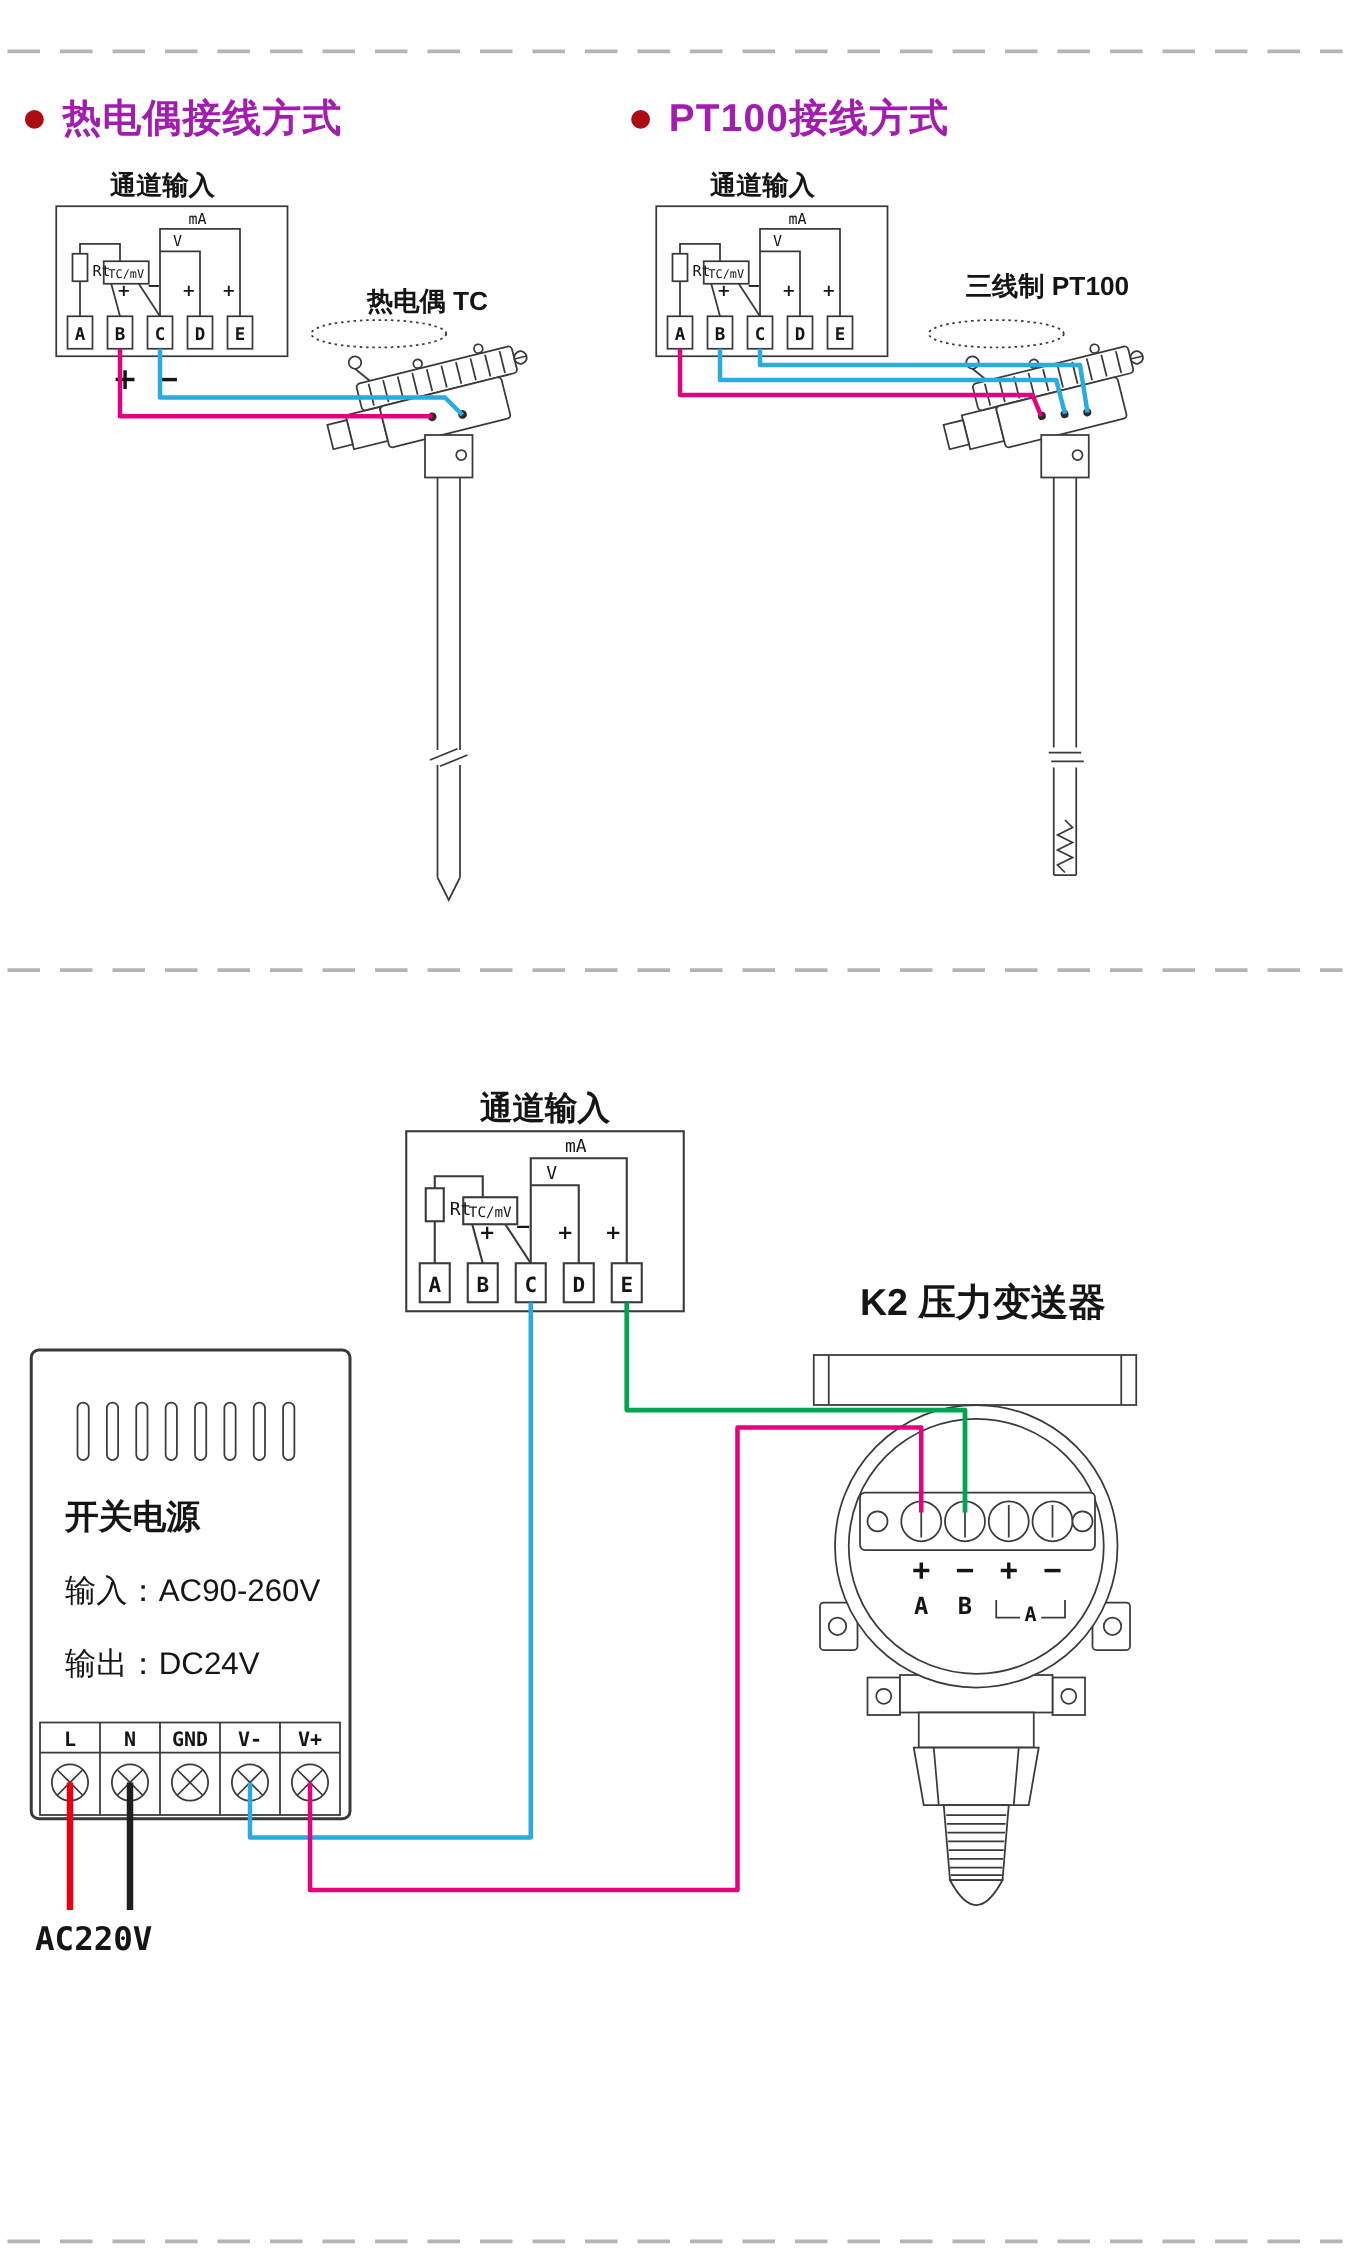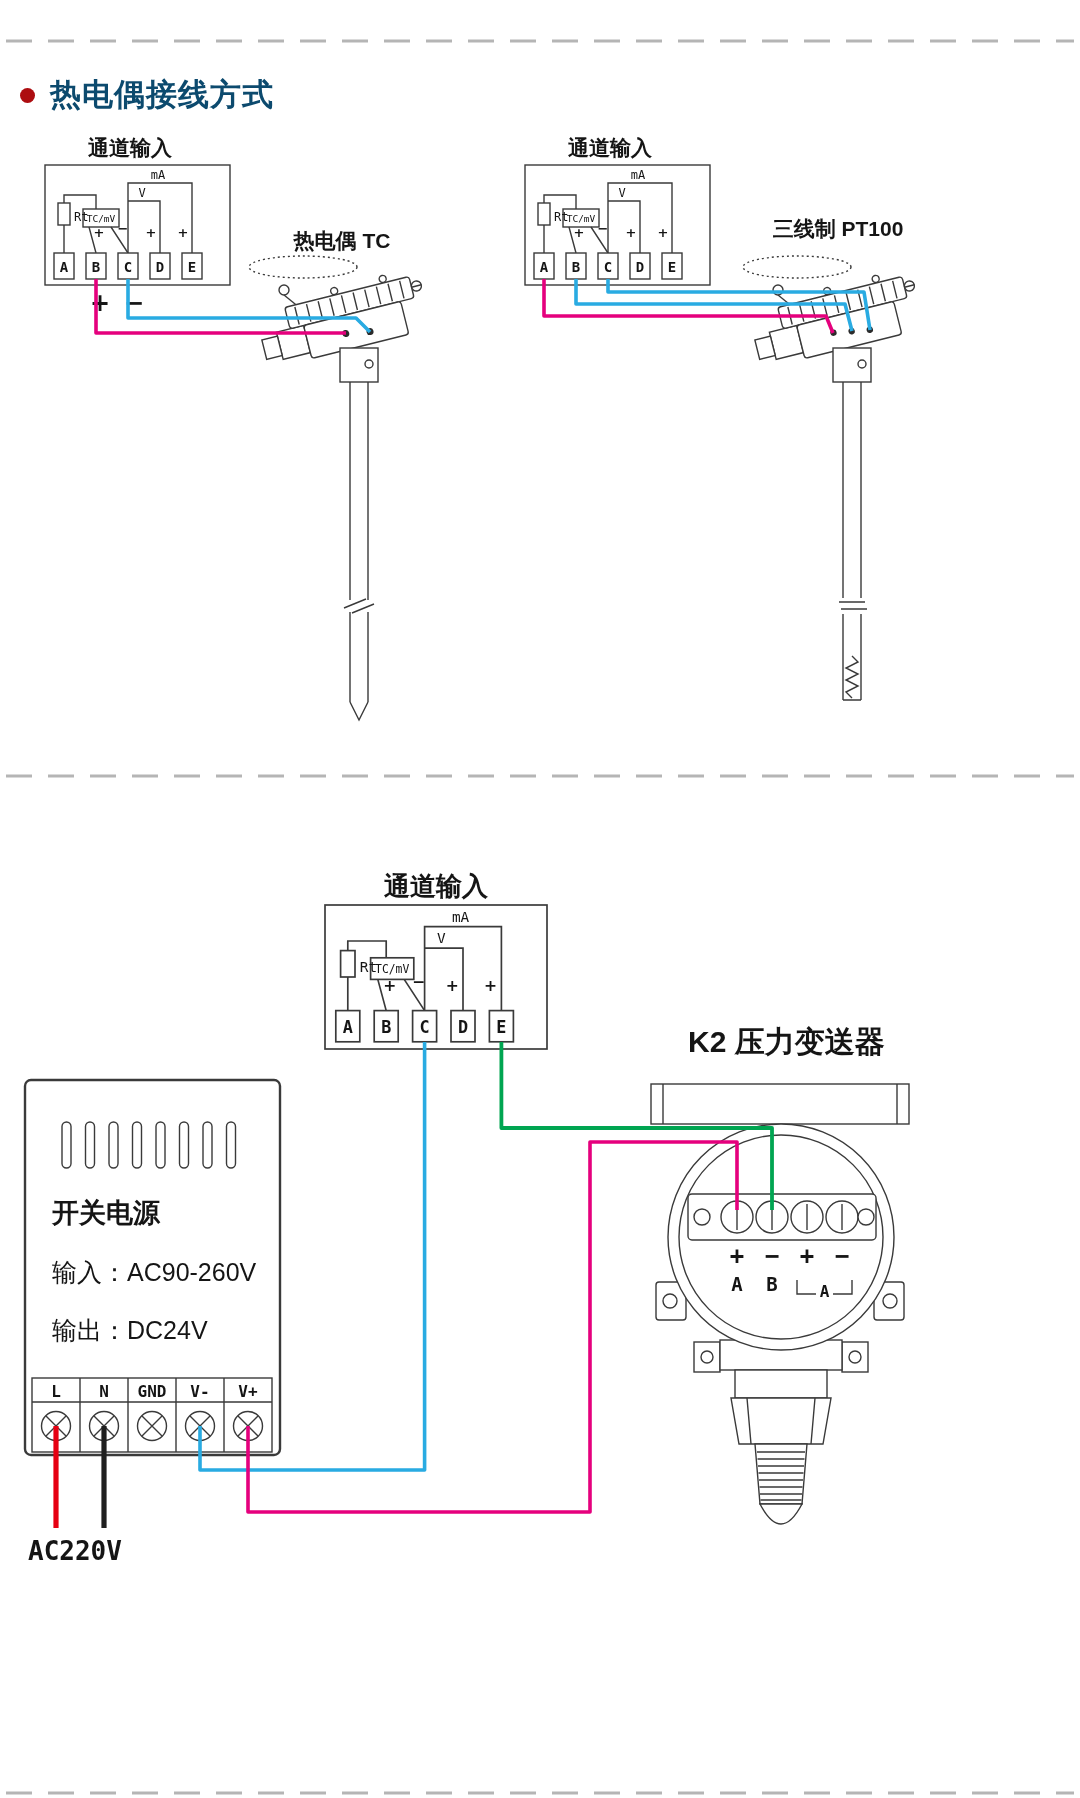--- a/index.html
+++ b/index.html
@@ -1,20 +1,20 @@
 <!DOCTYPE html>
 <html><head>
 <meta charset="utf-8">
 <style>
   html,body{margin:0;padding:0;background:#fff}
   .page{position:relative;width:1080px;height:1798px;background:#fff;overflow:hidden;
         font-family:"Liberation Sans",sans-serif;color:#111}
   .hdr{position:absolute;display:flex;align-items:center;gap:15px}
   .bullet{width:15px;height:15px;border-radius:50%;background:#ad0d10;flex:0 0 auto}
-  .hdr-text{font-size:31px;font-weight:700;color:#0c4a6e;letter-spacing:1px;white-space:nowrap}
+  .hdr-text{font-size:31px;font-weight:700;color:#a21caf;letter-spacing:1px;white-space:nowrap}
   svg{position:absolute;left:0;top:0}
   
   .ln{stroke:#3a3a3a;stroke-width:1.4;fill:none}
   .lnf{stroke:#3a3a3a;stroke-width:1.4;fill:#fff}
   .thk{stroke:#3a3a3a;stroke-width:2.4;fill:#fff}
   .sep{stroke:#b5b5b5;stroke-width:3;stroke-dasharray:26 16;fill:none}
   .dot{fill:#2b2b2b;stroke:none}
   
   text{fill:#151515}
   .term{font:700 14px "DejaVu Sans Mono",monospace;text-anchor:middle}
@@ -291,14 +291,18 @@
     <path class="w-pink" d="M248,1426 V1512 H590 V1142 H737 V1210"></path>
     <path class="w-red" d="M56,1426 V1528"></path>
     <path class="w-black" d="M104,1426 V1528"></path>
     <text class="mains" x="28" y="1560">AC220V</text>
   </svg>
 
   <div class="hdr" style="left:20px;top:74px">
     <span class="bullet"></span>
     <span class="hdr-text">热电偶接线方式</span>
   </div>
+  <div class="hdr" style="left:505px;top:74px">
+    <span class="bullet"></span>
+    <span class="hdr-text">PT100接线方式</span>
+  </div>
 
 </div>
 
 </body></html>

